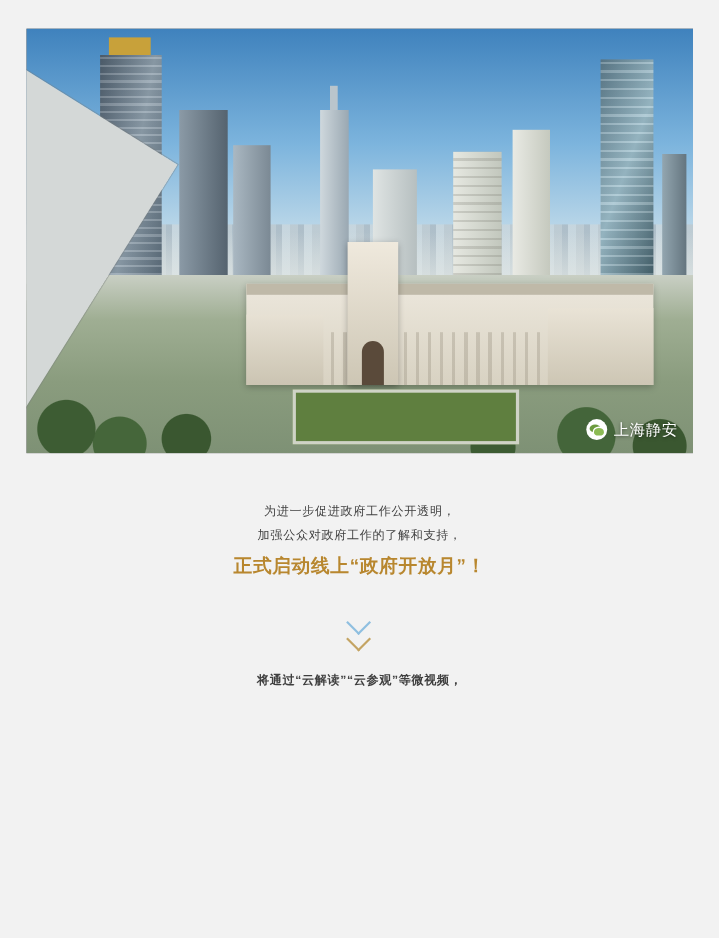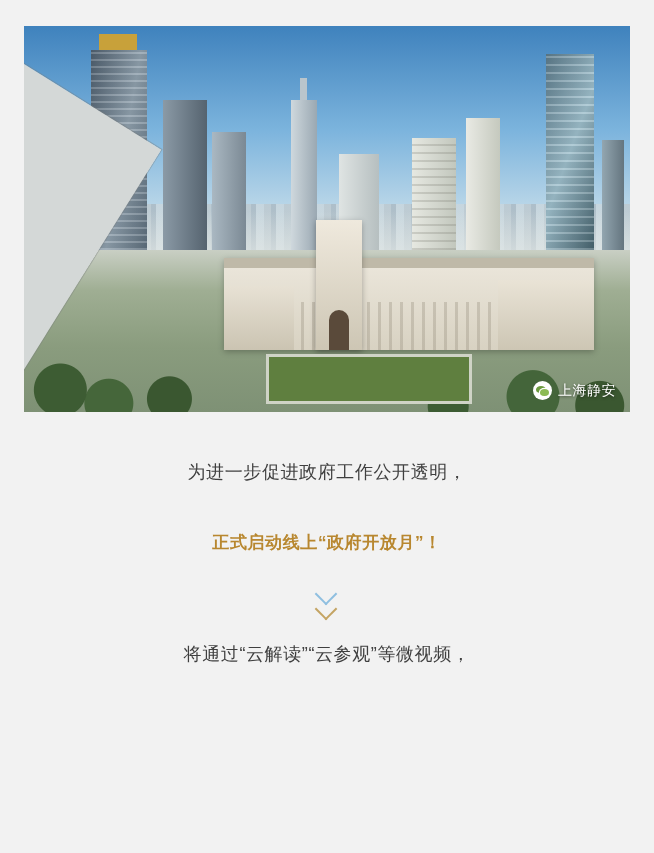--- a/index.html
+++ b/index.html
@@ -174,37 +174,36 @@
     background:#8cbb54; border-radius:50% 50% 45% 45%;
     box-shadow: 0 0 0 1.2px #ffffff;
   }
 
   
   .content {
     padding: 42px 40px 0 40px;
     text-align: center;
   }
   .line {
-    font-size: 18px;
+    font-size: 11px;
     line-height: 2.0;
     color: #3f3f3f;
     letter-spacing: .6px;
   }
   .line.accent {
     color: #c8a25a;
     font-weight: bold;
   }
   .line.strongaccent {
     color: #b8872f;
     font-weight: bold;
     font-size: 17px;
-    margin-top: 36px;
   }
   .line.bold {
-    font-weight: normal;
+    font-weight: bold;
   }
 
   .chevrons {
     margin: 26px 0 22px 0;
     display: flex;
     flex-direction: column;
     align-items: center;
     gap: 2px;
   }
   .chev {
@@ -266,20 +265,21 @@
 
     <div class="watermark">
       <span class="wechat-icon"></span>
       <span>上海静安</span>
     </div>
   </div>
 
   <div class="content">
 
     <div class="line">为进一步促进政府工作公开透明，</div>
+    <div class="line">加强公众对政府工作的了解和支持，</div>
     <div class="line strongaccent">正式启动线上“政府开放月”！</div>
 
     <div class="chevrons">
       <span class="chev c1"></span>
       <span class="chev c2"></span>
     </div>
 
     <div class="line bold">将通过“云解读”“云参观”等微视频，</div>
 
   </div>

